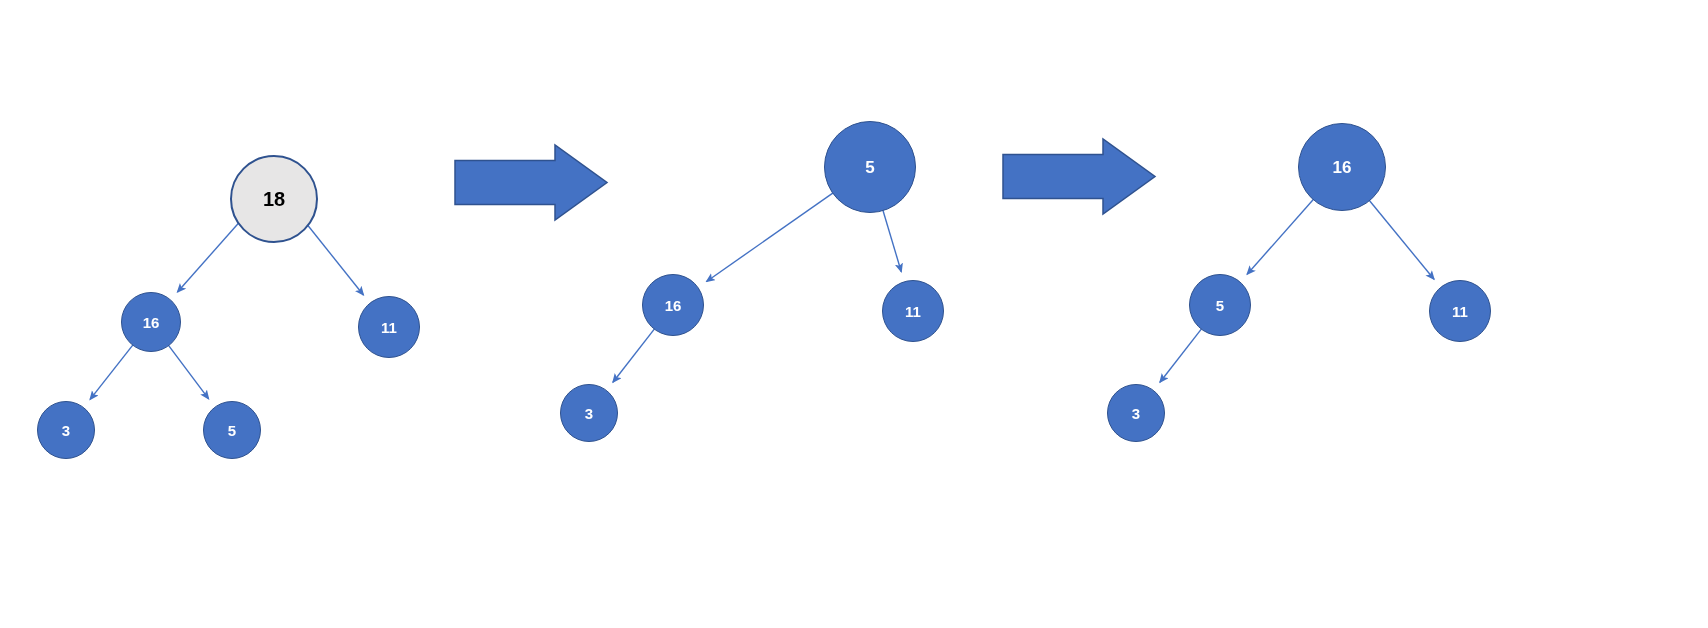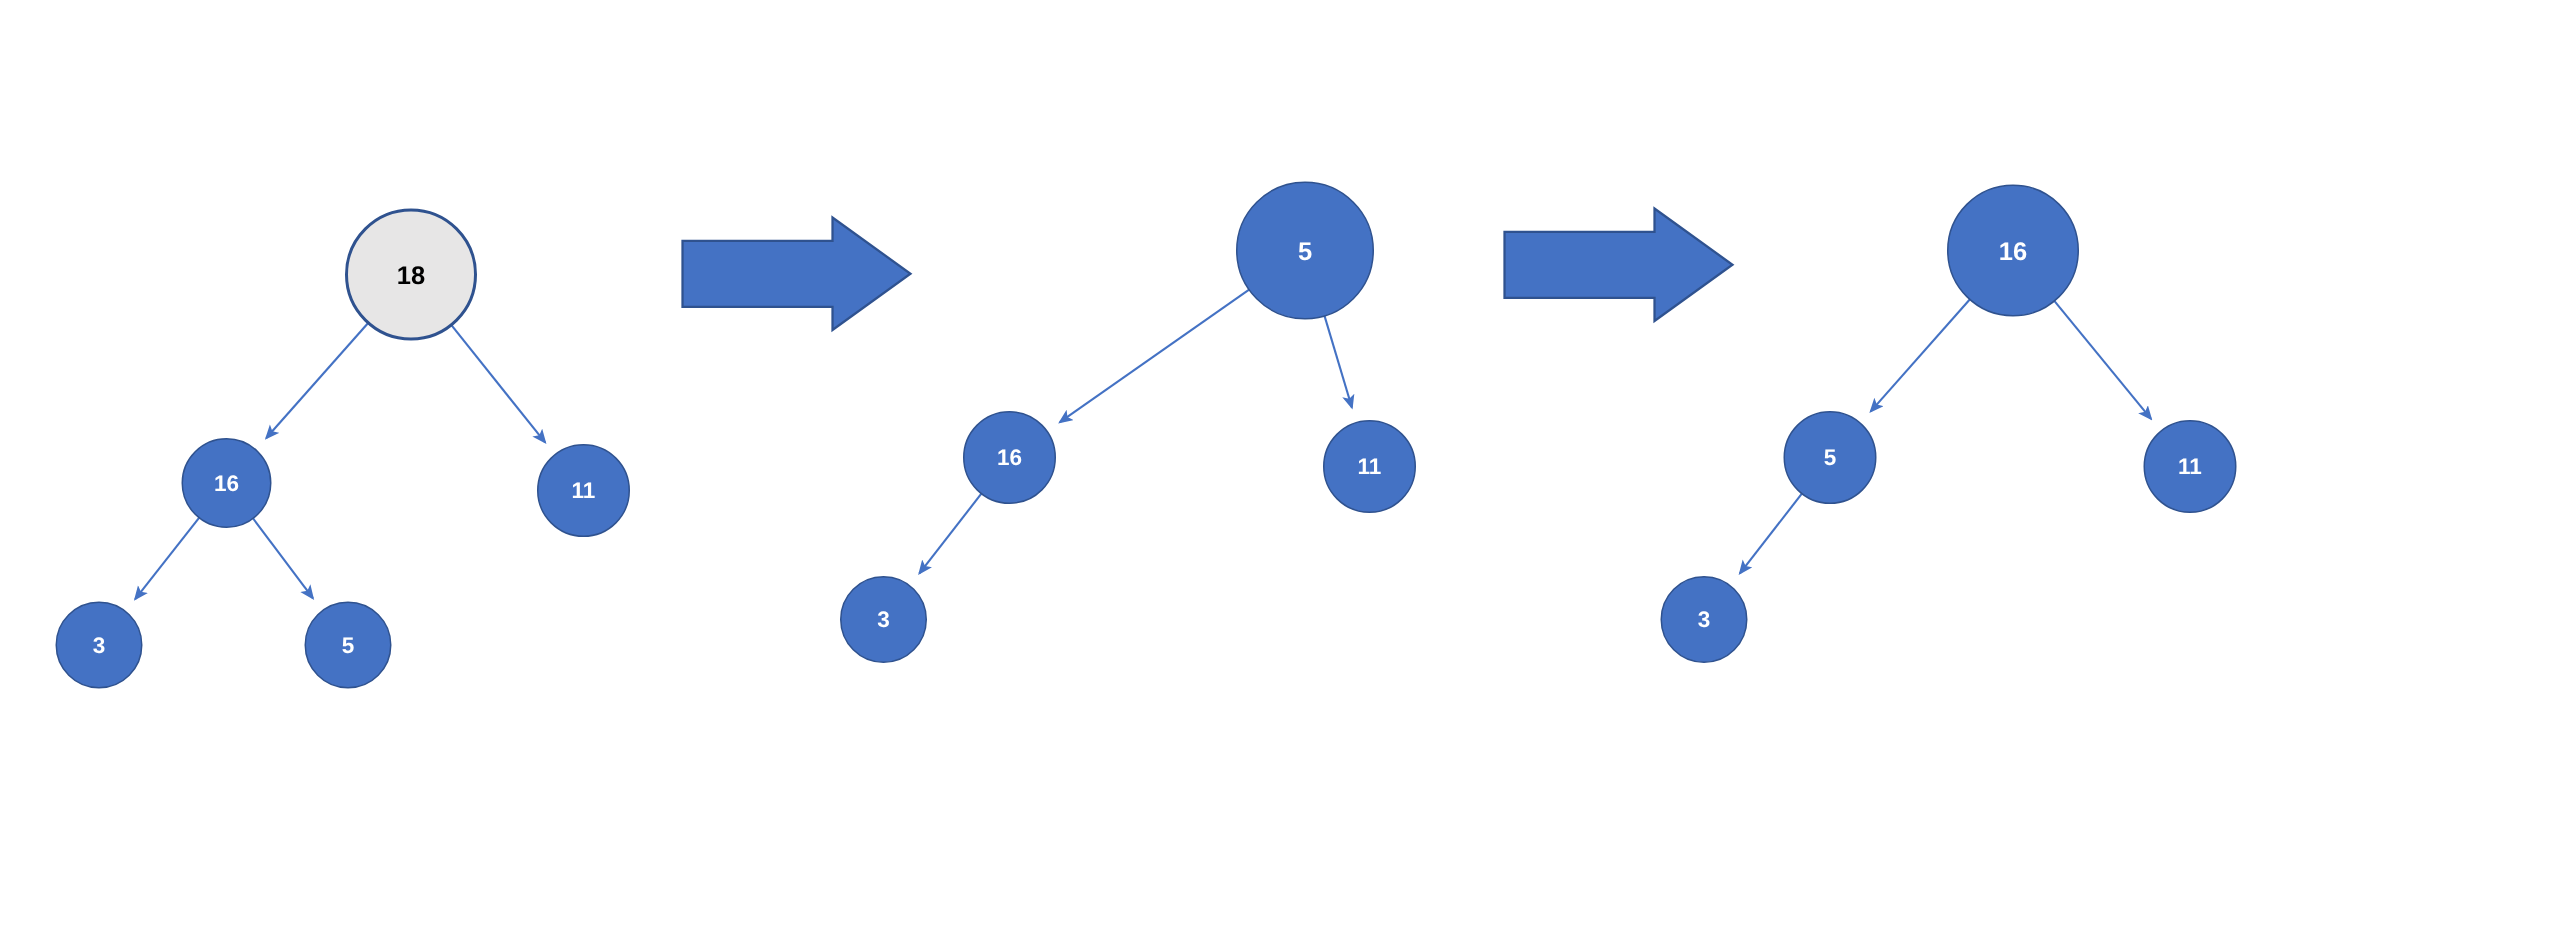--- a/index.html
+++ b/index.html
@@ -78,21 +78,21 @@
   </svg>
 
   <svg class="layer" id="block-arrow-layer">
     <g id="block-arrows-group">
         <polygon points="455,160.5 555,160.5 555,145 607,182.5 555,220 555,204.5 455,204.5" fill="#4472C4" stroke="#2F528F" stroke-width="1.5" stroke-linejoin="miter"></polygon>
         <polygon points="1003,154.5 1103,154.5 1103,139 1155,176.5 1103,214 1103,198.5 1003,198.5" fill="#4472C4" stroke="#2F528F" stroke-width="1.5" stroke-linejoin="miter"></polygon>
       </g>
   </svg>
 
   <div id="nodes-group">
-      <div class="node hollow" style="left: 230px; top: 139px; width: 88px; height: 88px; font-size: 17px;">
+      <div class="node hollow" style="left: 230px; top: 155px; width: 88px; height: 88px; font-size: 20px;">
         <span class="node-label">18</span>
       </div>
       <div class="node filled" style="left: 121px; top: 292px; width: 60px; height: 60px; font-size: 15px;">
         <span class="node-label">16</span>
       </div>
       <div class="node filled" style="left: 358px; top: 296px; width: 62px; height: 62px; font-size: 15px;">
         <span class="node-label">11</span>
       </div>
       <div class="node filled" style="left: 37px; top: 401px; width: 58px; height: 58px; font-size: 15px;">
         <span class="node-label">3</span>

